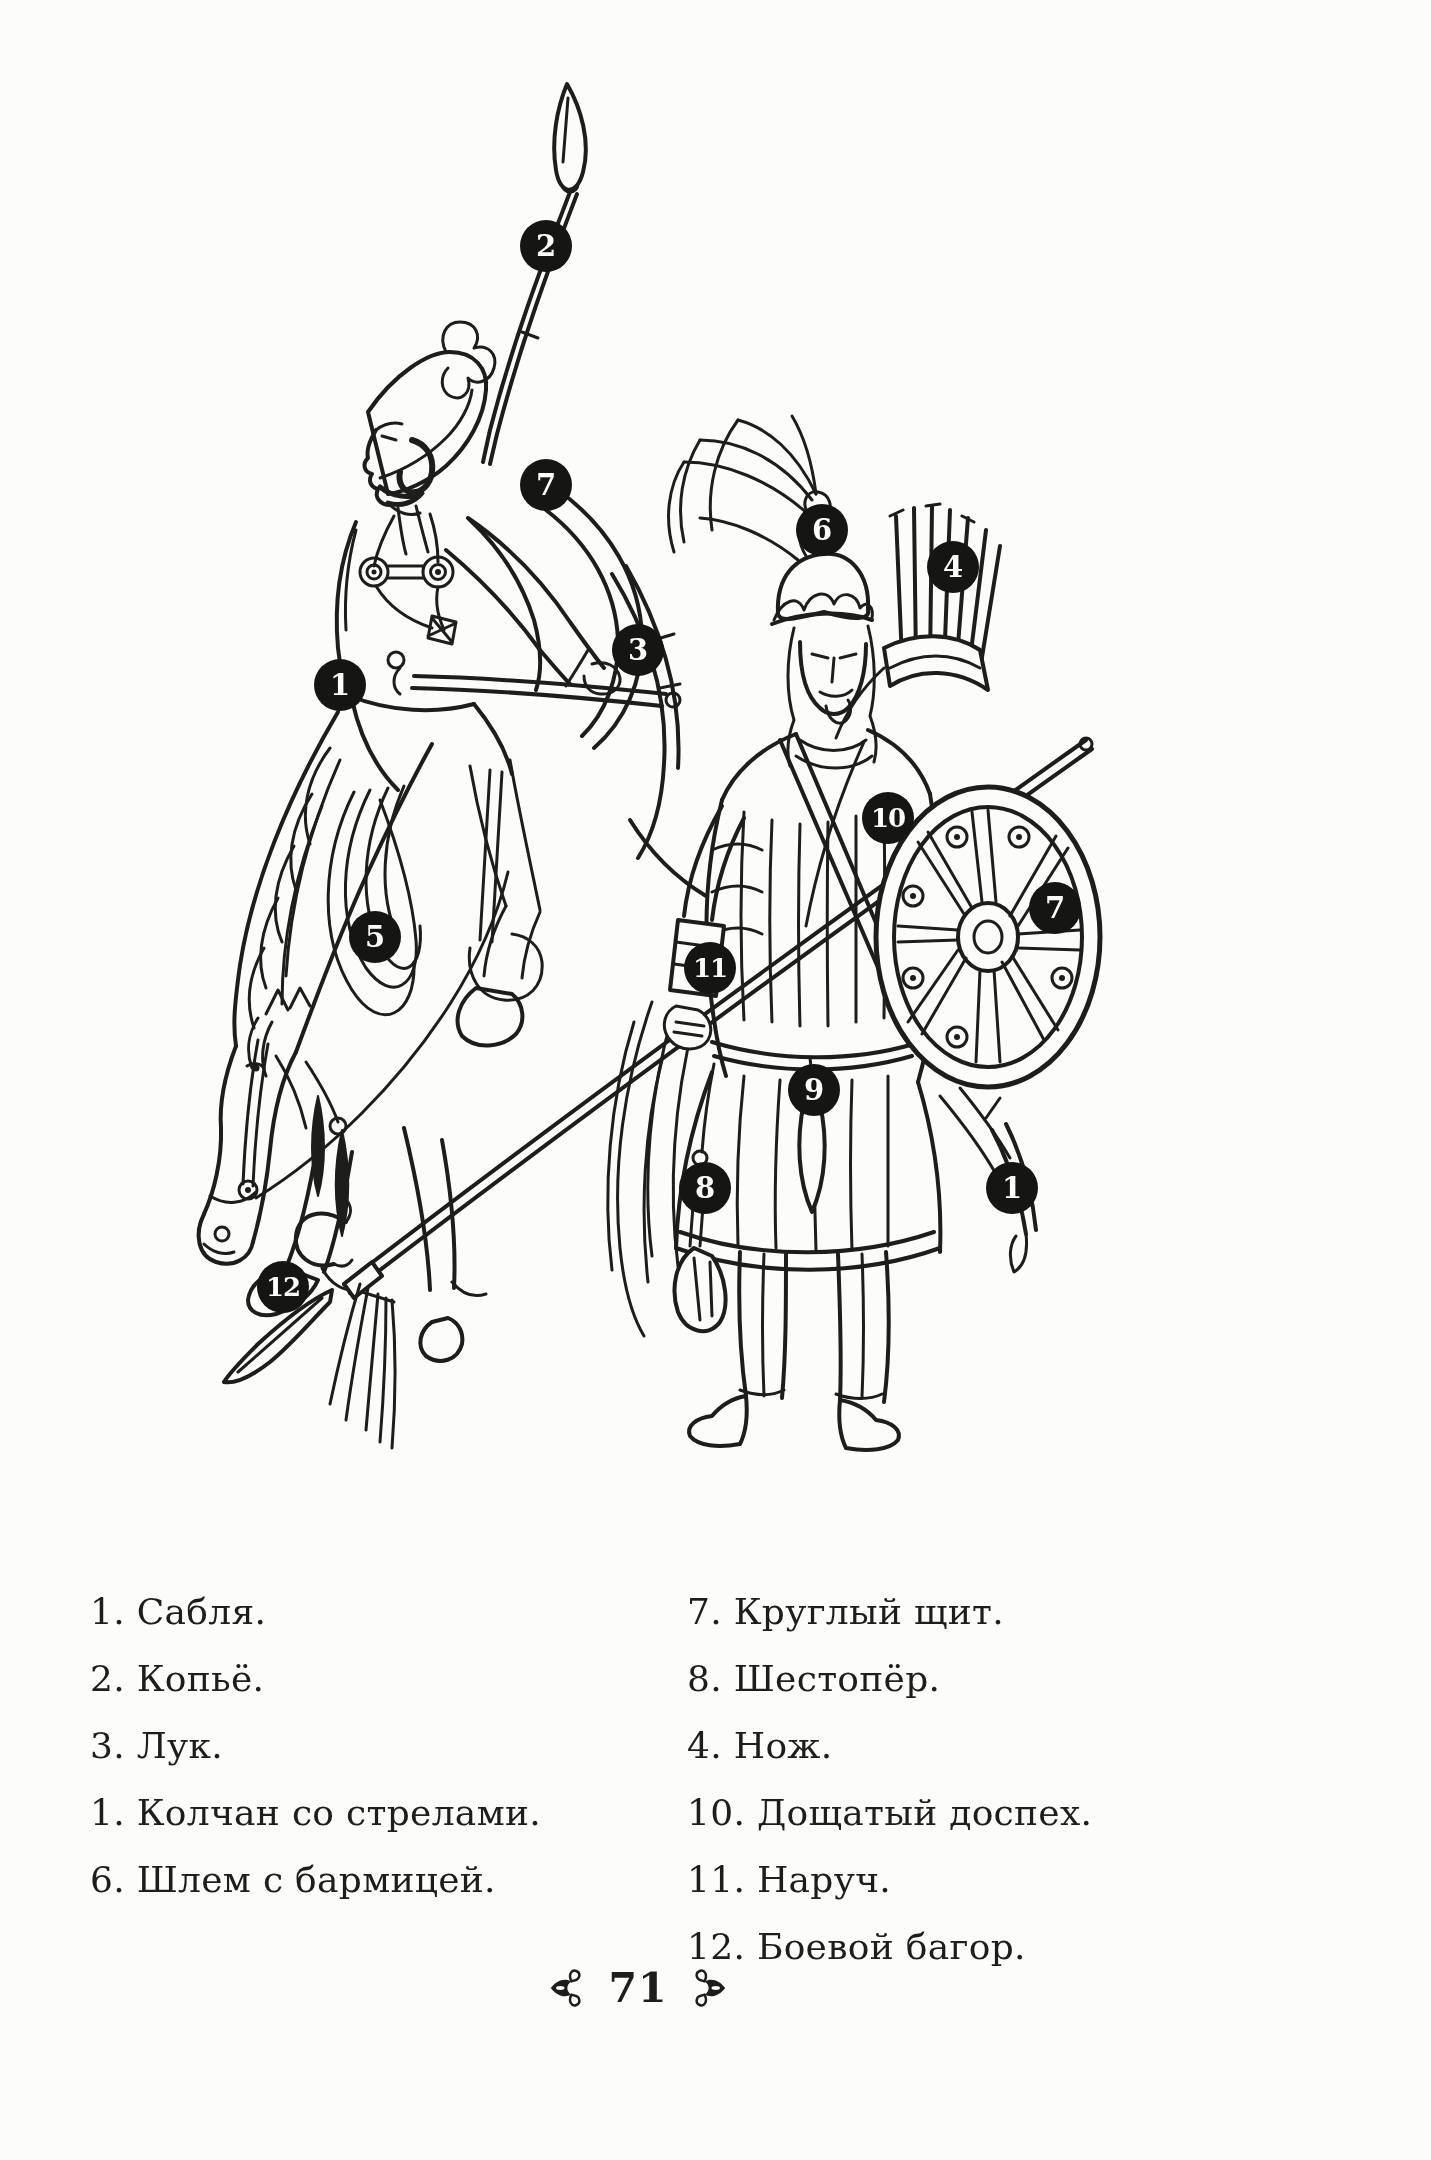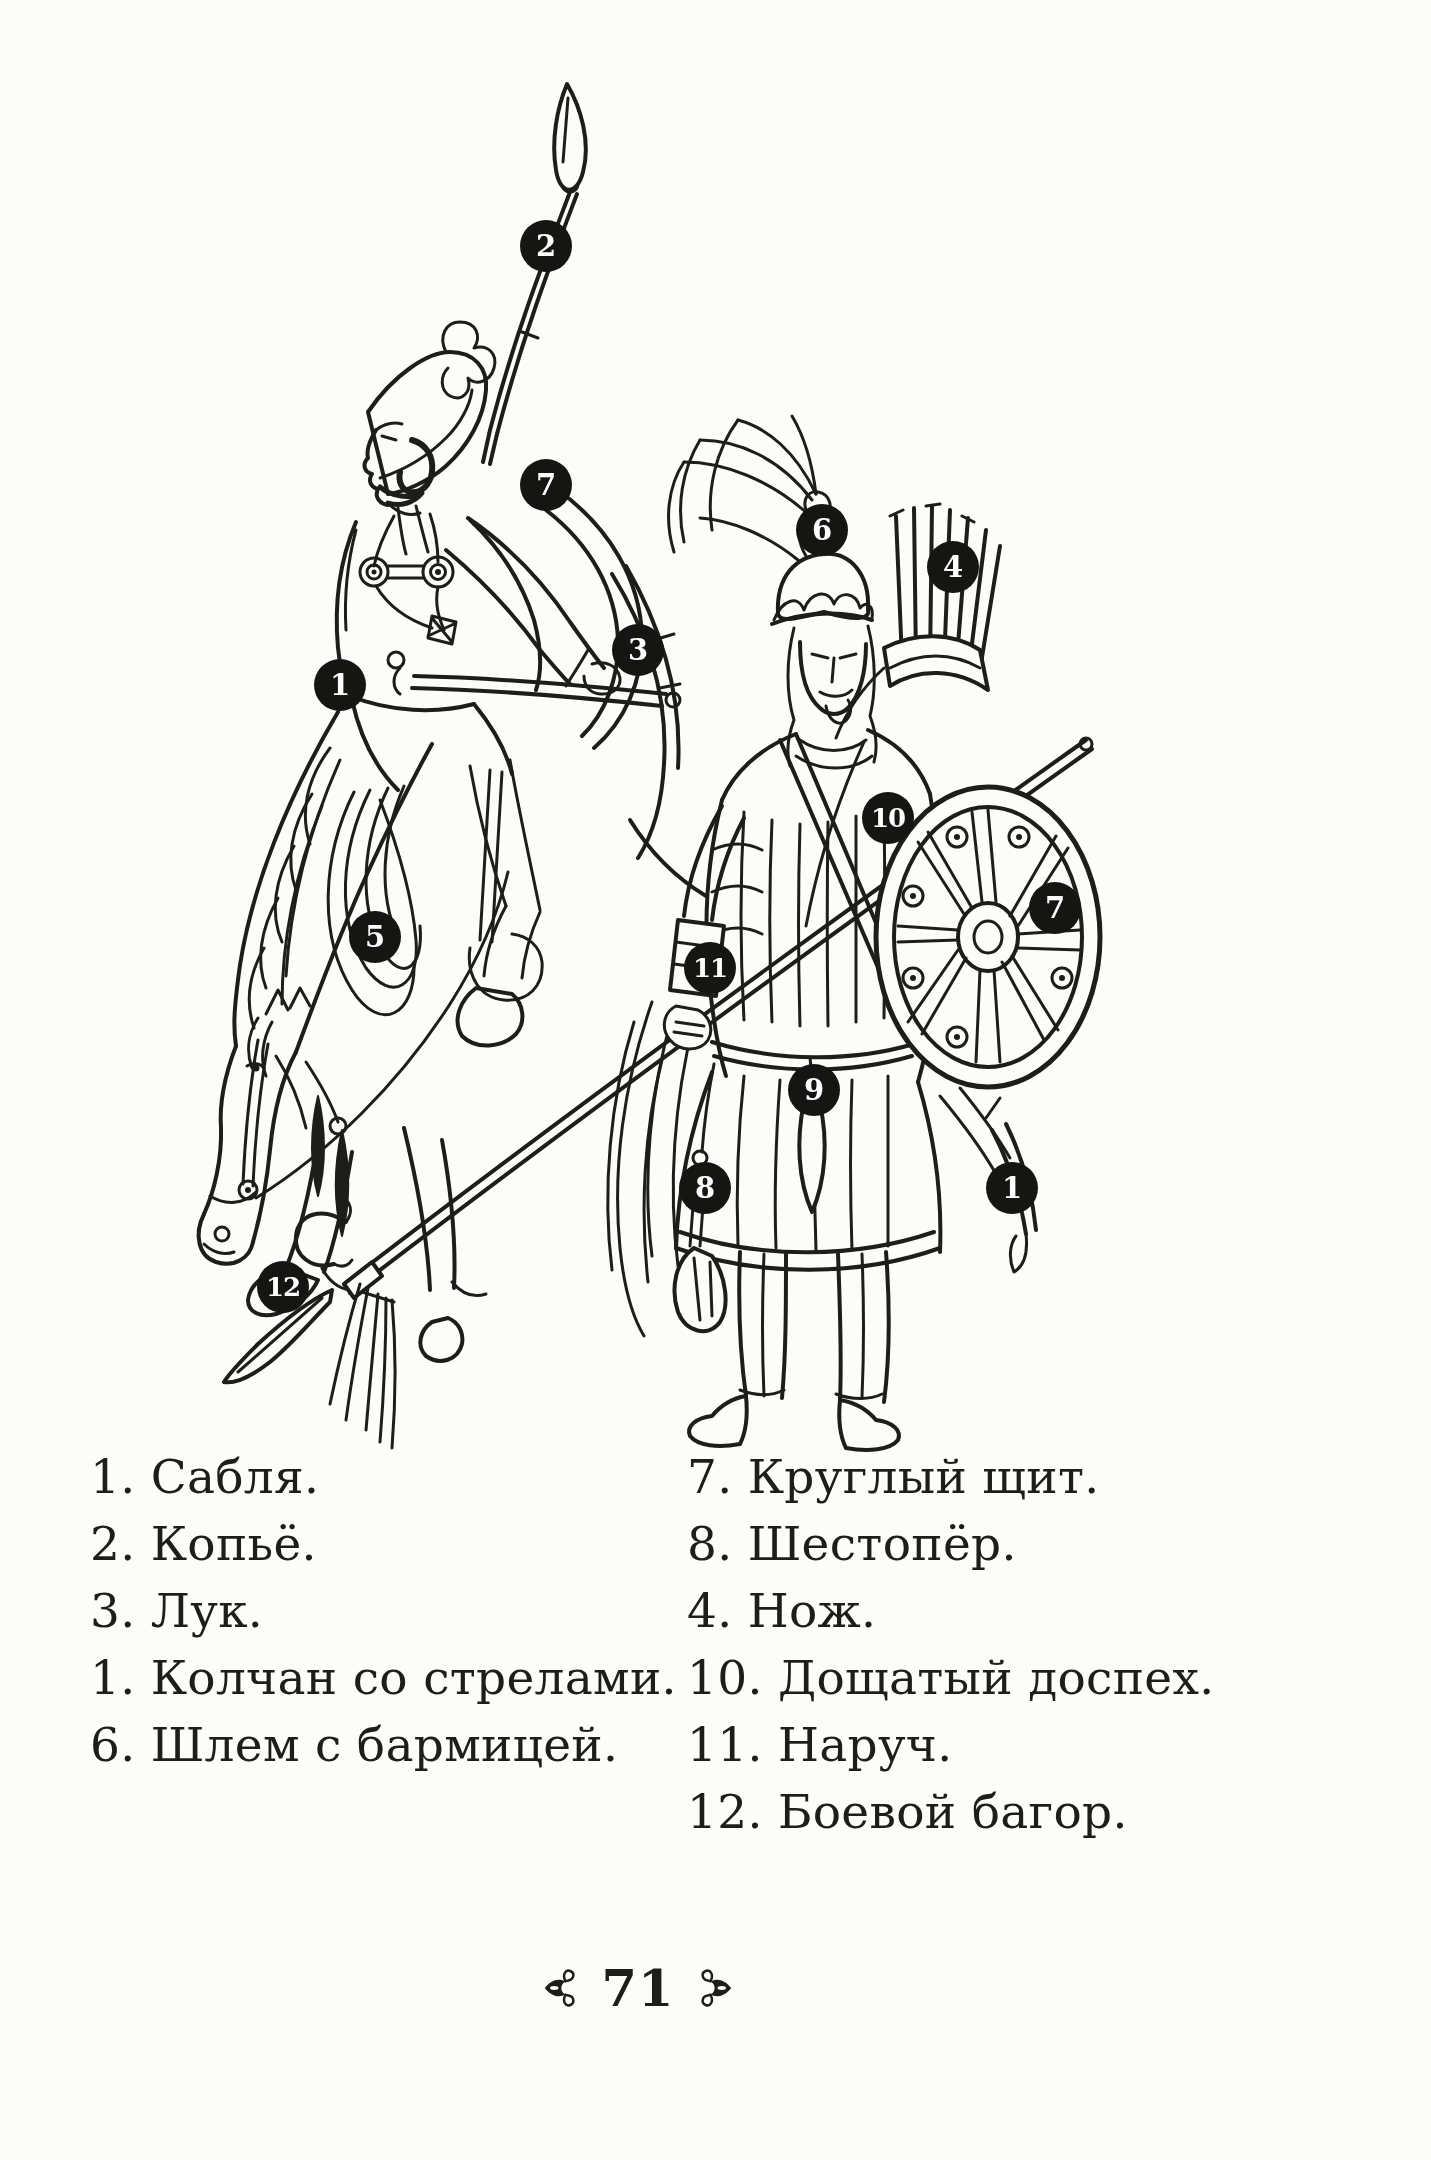--- a/index.html
+++ b/index.html
@@ -12,30 +12,30 @@
   .figure svg { position:absolute; left:0; top:0; }
   .callout {
     position:absolute; width:52px; height:52px; border-radius:50%;
     background:#151514; color:#fdfdfc;
     display:flex; align-items:center; justify-content:center;
     font-family:"DejaVu Serif", serif; font-weight:bold; font-size:29px;
     transform:translate(-26px,-26px);
   }
   .callout.two { font-size:26px; letter-spacing:-1px; }
   .legend-col {
-    position:absolute; top:1443px; font-size:47px; line-height:67px;
+    position:absolute; top:1578px; font-size:36px; line-height:67px;
     white-space:nowrap; letter-spacing:0.3px;
   }
   .legend-col.left  { left:90px; }
   .legend-col.right { left:687px; }
   .footer {
     position:absolute; top:1958px; left:0; width:1276px; height:60px;
     display:flex; align-items:center; justify-content:center; gap:26px;
   }
-  .page-number { font-size:51px; font-weight:bold; letter-spacing:1px;text-align:center; }
+  .page-number { font-size:41px; font-weight:bold; letter-spacing:1px;text-align:center; }
   .ornament { width:34px; height:40px; }
   .ornament.flip { transform:scaleX(-1); }
 </style>
 </head>
 <body>
 
 <div class="page">
 
   <div class="figure">
     <svg width="1200" height="1440" viewBox="90 40 1200 1440" fill="none" stroke="#1d1d1b" stroke-width="4" stroke-linecap="round" stroke-linejoin="round">

